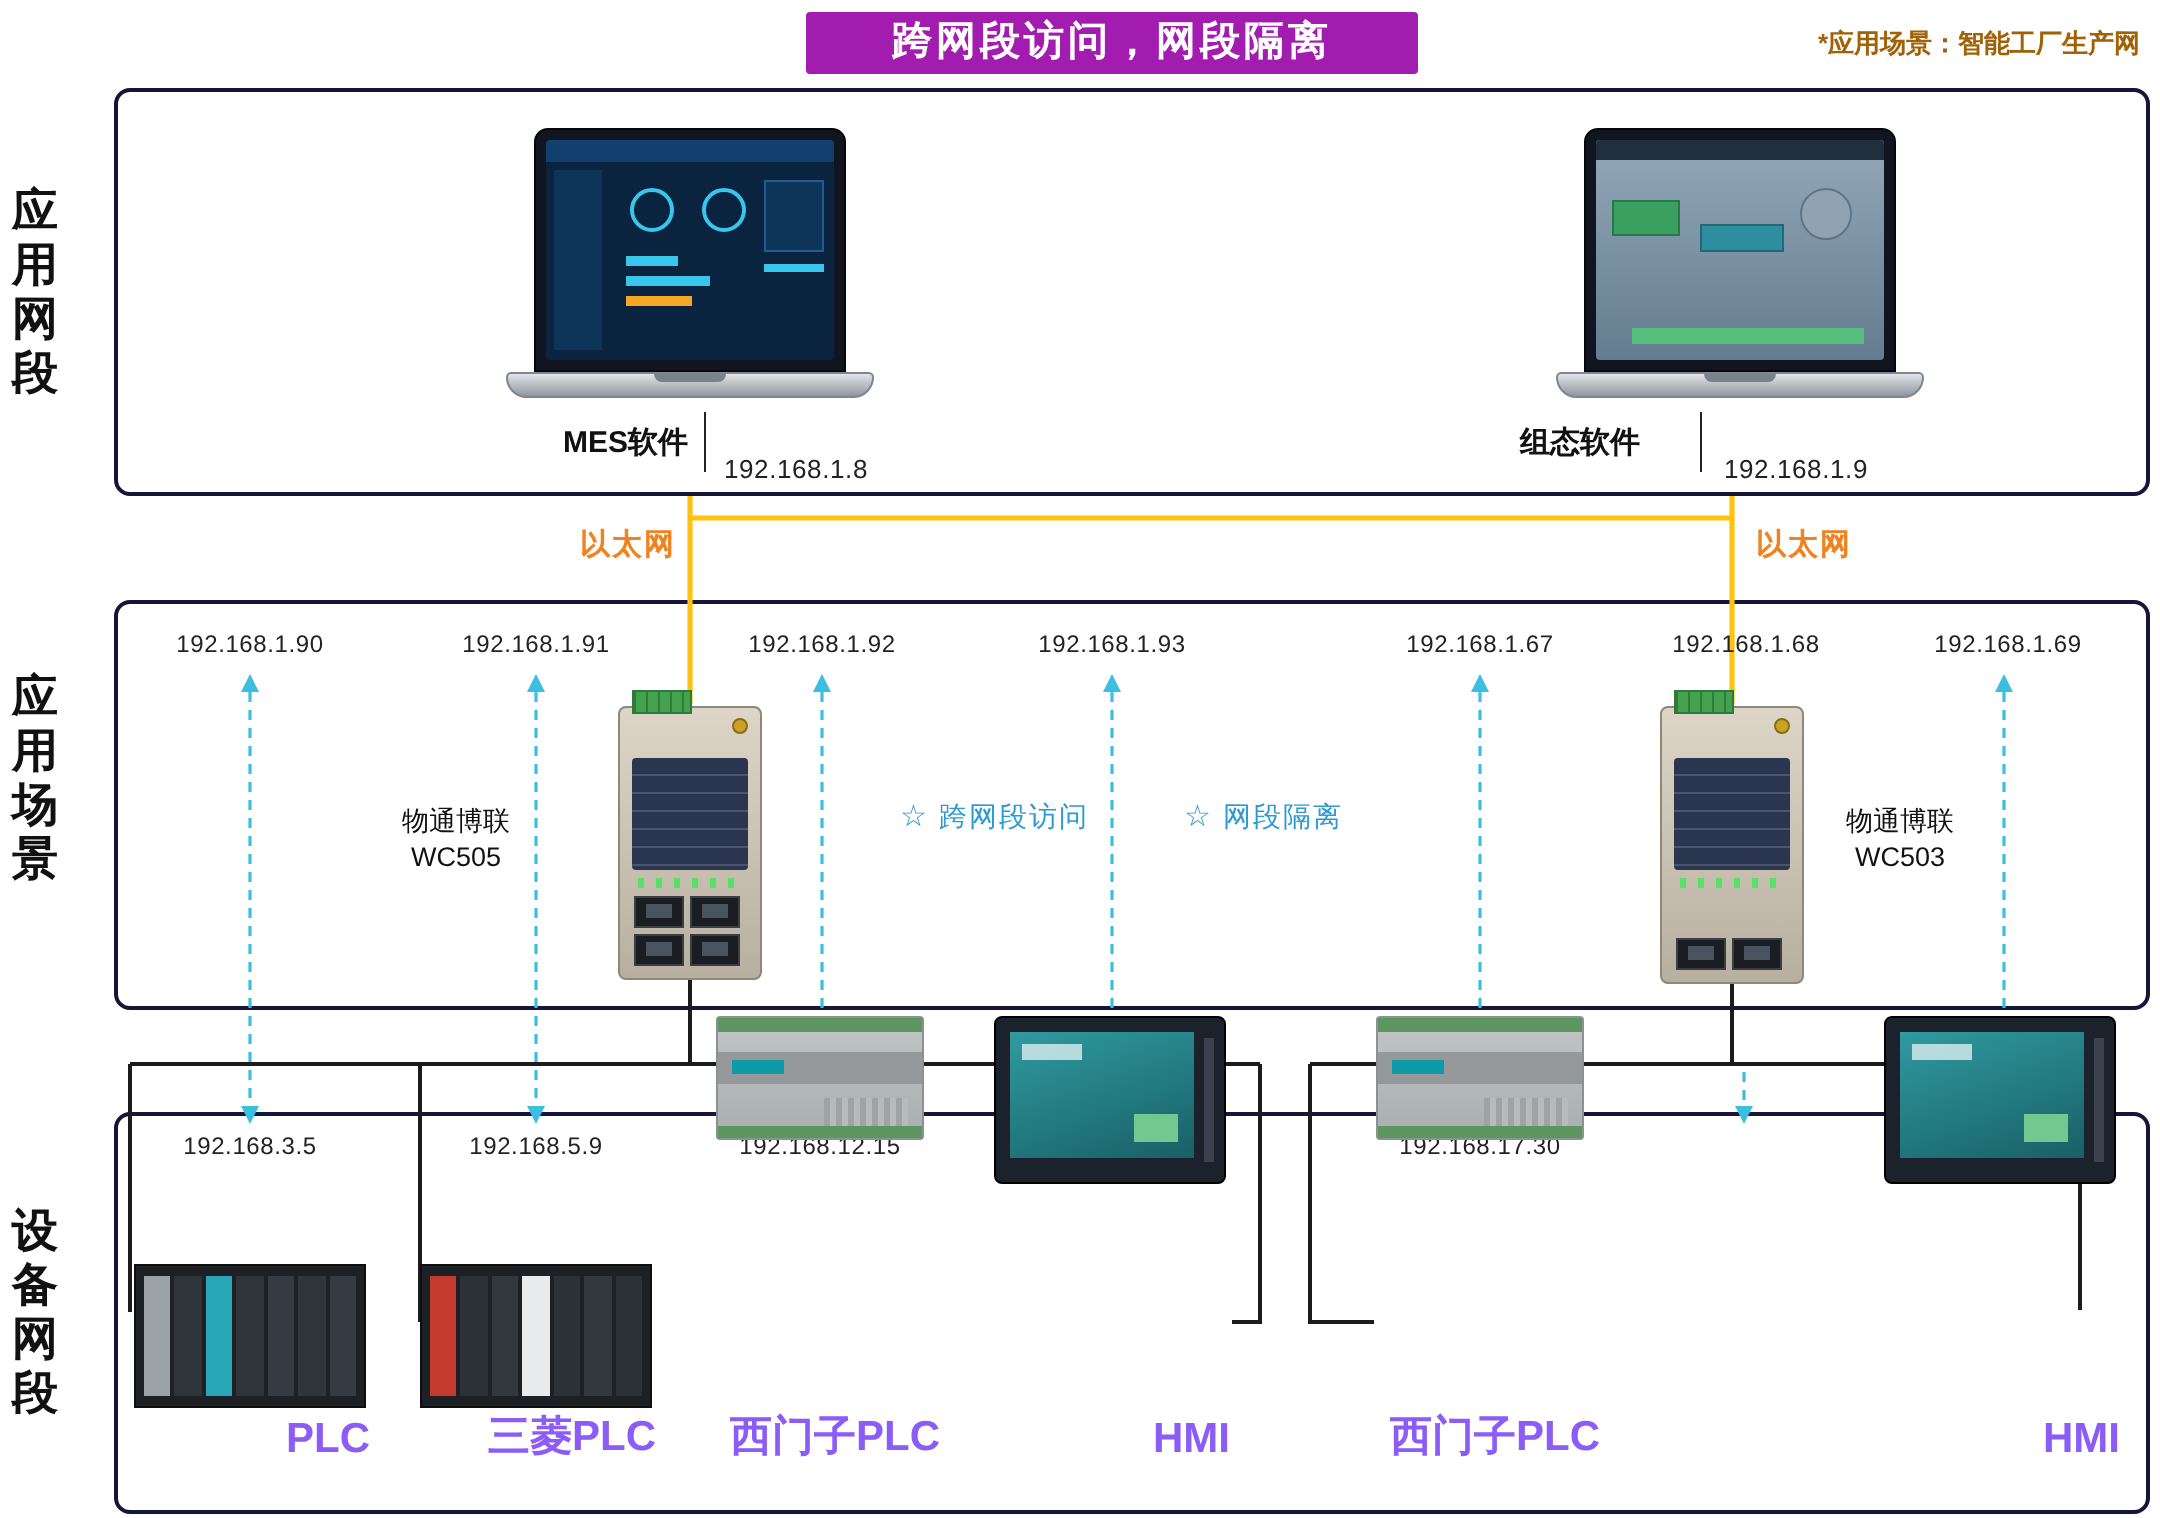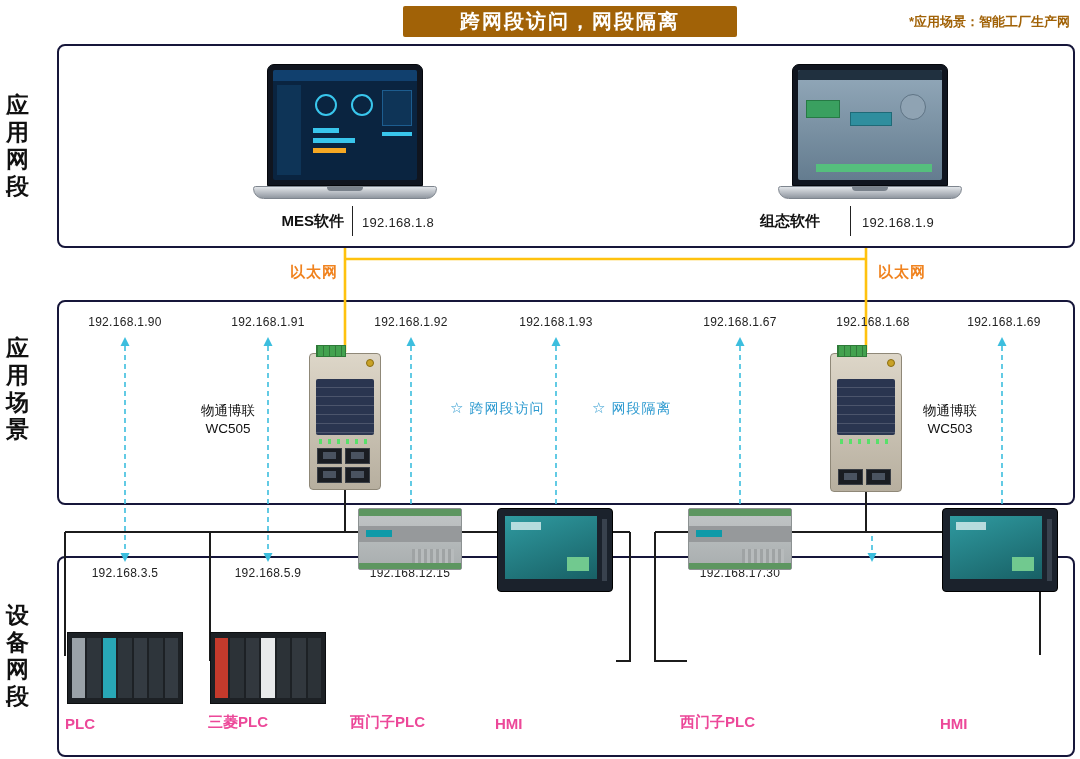--- a/index.html
+++ b/index.html
@@ -1,21 +1,21 @@
 <!DOCTYPE html>
 <html><head>
 <meta charset="utf-8">
 <style>
   * { margin:0; padding:0; box-sizing:border-box; }
   html,body { background:#ffffff; }
   body { font-family:"Liberation Sans","DejaVu Sans",sans-serif; color:#111; }
   .canvas { position:relative; width:1080px; height:759px; background:#fff; overflow:hidden; }
 
   
-  .banner { position:absolute; left:403px; top:6px; width:334px; height:31px; background:#a16207;
+  .banner { position:absolute; left:403px; top:6px; width:306px; height:31px; background:#a21caf;
             color:#fff; font-size:20px; font-weight:700; text-align:center; line-height:31px;
             letter-spacing:2px; border-radius:2px; }
   .note { position:absolute; right:10px; top:13px; font-size:13px; font-weight:700; color:#a16207; }
 
   
   .sec-box { position:absolute; left:57px; width:1018px; border:2px solid #16163a; border-radius:8px; background:transparent; }
   .box-app { top:44px; height:204px; }
   .box-iso { top:300px; height:205px; }
   .box-dev { top:556px; height:201px; }
 
@@ -40,21 +40,21 @@
   .w.bar { background:#39c6ec; }
   .w.bar.o { background:#f6a823; }
   .w.panel { background:#0e3457; border:1px solid #1d5d8f; }
   .lap-base { position:absolute; bottom:9px; left:0; right:0; height:13px;
               background:linear-gradient(#e2e5e9,#9097a0); border:1px solid #7e858e;
               border-radius:3px 3px 12px 12px; }
   .lap-base::before { content:""; position:absolute; top:0; left:50%; transform:translateX(-50%);
                       width:36px; height:4px; background:#79818b; border-radius:0 0 4px 4px; }
   .lap-name { position:absolute; font-size:15px; font-weight:700; color:#111; z-index:4; }
   .lap-div  { position:absolute; width:1px; height:30px; background:#222; z-index:4; }
-  .lap-ip   { position:absolute; font-size:13px; color:#222; letter-spacing:.3px; z-index:4; }
+  .lap-ip   { position:absolute; font-size:13px; color:#222; letter-spacing:.3px; z-index:4;margin-top:12px; }
 
   .eth-label { position:absolute; font-size:15px; font-weight:700; color:#f0831f; z-index:4; letter-spacing:1px; }
 
   
   .iso-ip { position:absolute; top:315px; width:90px; text-align:center; font-size:12px; color:#222;
             letter-spacing:.3px; z-index:4; }
   .callout { position:absolute; font-size:14px; color:#2d9ad0; letter-spacing:1px; z-index:4; }
   .callout .star { margin-right:5px; font-size:15px; }
   .gw-label { position:absolute; width:76px; text-align:center; font-size:13.5px; color:#111;
               line-height:18px; z-index:4; }
@@ -72,21 +72,21 @@
              background-image:repeating-linear-gradient(180deg,transparent 0 8px,rgba(255,255,255,.16) 8px 9px); }
   .gw-leds { position:absolute; left:12px; top:90px; width:52px; height:5px;
              background:repeating-linear-gradient(90deg,#58e06a 0 3px,transparent 3px 9px); }
   .gw-ports { position:absolute; left:10px; bottom:7px; display:grid; grid-template-columns:25px 25px; gap:3px; }
   .port { width:25px; height:16px; background:#1a1d22; border:1px solid #3a3f46; position:relative; }
   .port::after { content:""; position:absolute; left:5px; right:5px; top:3px; bottom:4px; background:#4a5360; }
 
   
   .dev-col { position:absolute; top:560px; width:120px; height:196px; z-index:4; }
   .dev-ip { position:absolute; top:6px; width:100%; text-align:center; font-size:12px; color:#222; letter-spacing:.3px; }
-  .dev-label { position:absolute; bottom:24px; width:100%; text-align:left; font-size:15px; font-weight:700; color:#ec4899; }
+  .dev-label { position:absolute; bottom:24px; width:100%; text-align:right; font-size:21px; font-weight:700; color:#8b5cf6; }
   .dev-art { position:absolute; bottom:52px; left:50%; transform:translateX(-50%); }
 
   .art-plcA, .art-plcM { width:116px; height:72px; background:#1d2125; border:1px solid #0c0e10;
                           display:flex; gap:2px; padding:5px 4px; }
   .mod { flex:1; display:block; }
   .art-sie { width:104px; height:62px; background:linear-gradient(#c2c6c7,#a8adae); border:1px solid #8c9192;
              border-radius:2px; position:relative; }
   .art-sie::before { content:""; position:absolute; left:0; right:0; top:0; height:7px; background:#5d9660; }
   .art-sie::after  { content:""; position:absolute; left:0; right:0; bottom:0; height:6px; background:#5d9660; }
   .sie-band { position:absolute; left:0; right:0; top:17px; height:16px; background:#96999b; display:block; }

